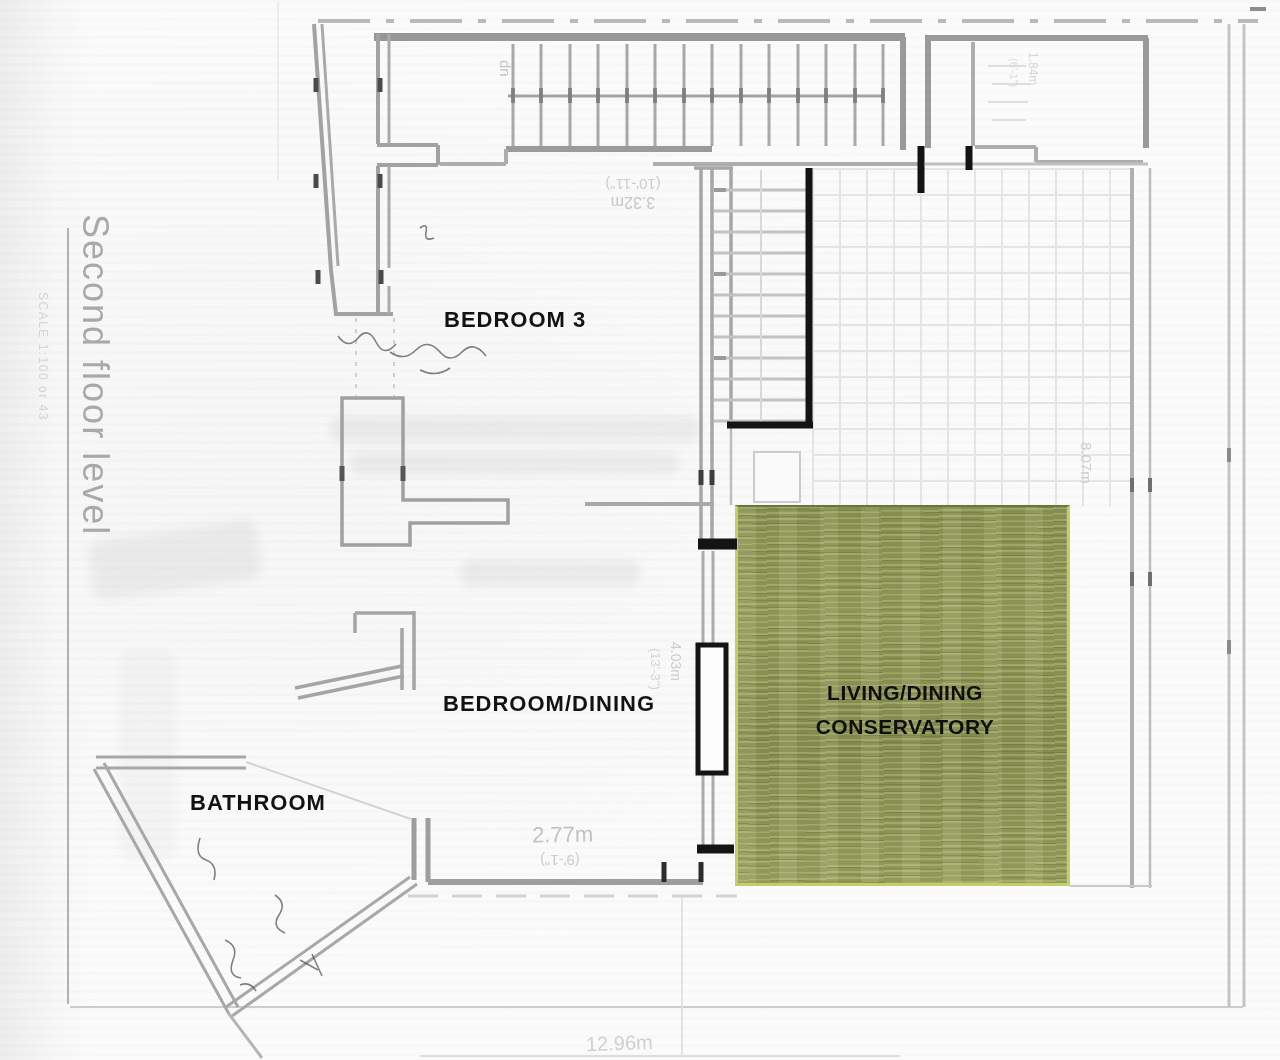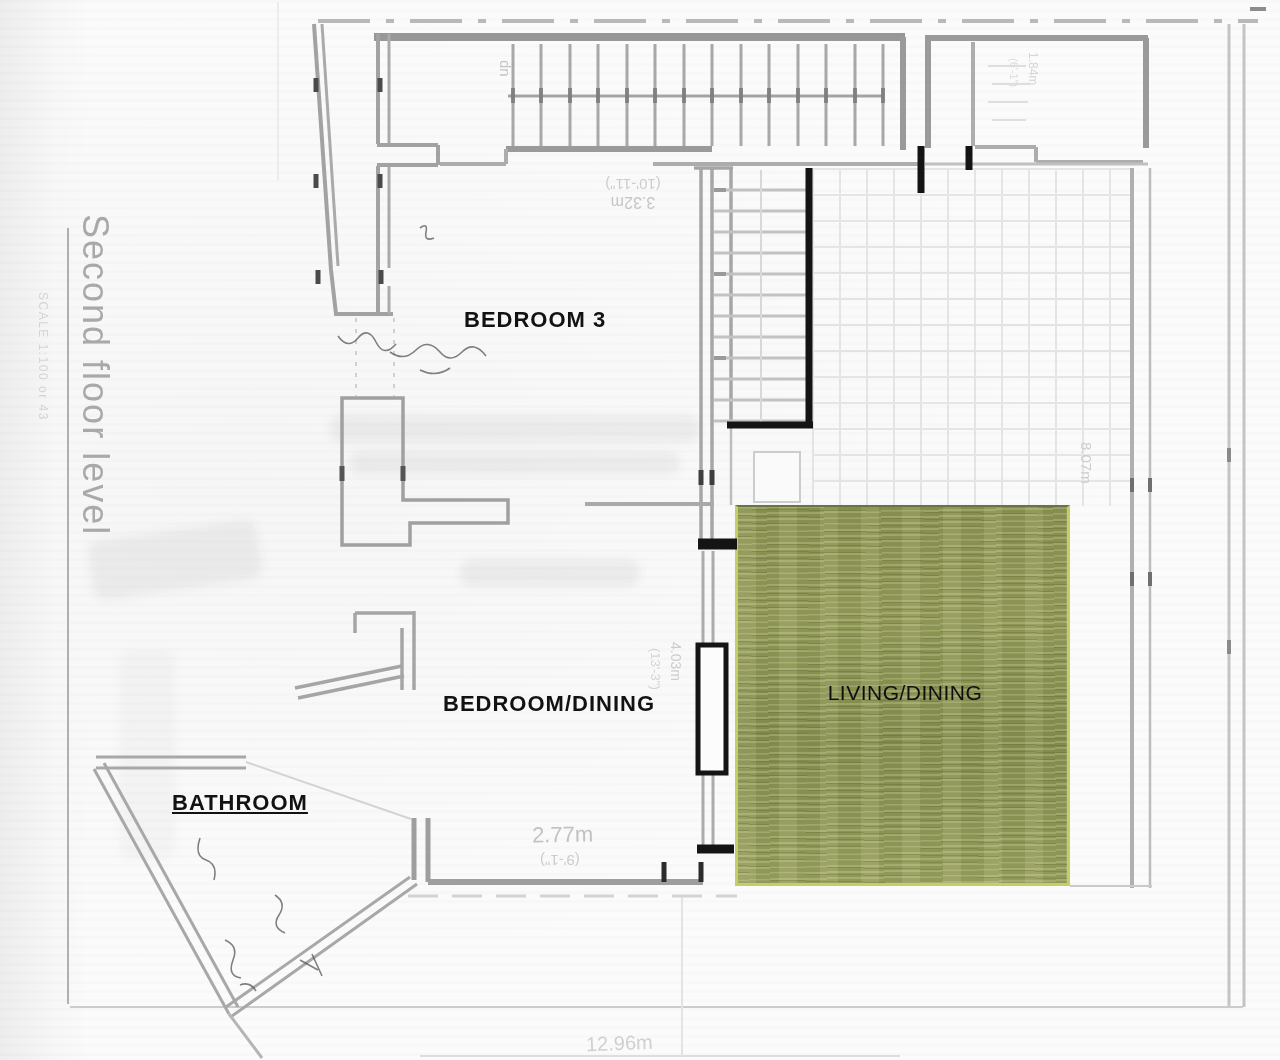--- a/index.html
+++ b/index.html
@@ -33,21 +33,21 @@
       linear-gradient(180deg,#8d9352,#949b59 30%,#879050 62%,#99a05e);
     border-left:3px solid #c3cf62;border-right:3px solid #c3cf62;
     border-bottom:3px solid #c3cf62;border-top:2px solid #6a7440;
   }
   svg.plan{position:absolute;left:0;top:0;}
   .room-label{
     position:absolute;font-weight:700;font-size:22px;letter-spacing:1px;color:#121212;white-space:nowrap;
   }
   .cons-label{
     position:absolute;left:780px;top:676px;width:250px;text-align:center;
-    font-weight:400;font-size:21px;letter-spacing:.5px;color:#0f0f0f;line-height:34px;
+    font-weight:700;font-size:21px;letter-spacing:.5px;color:#0f0f0f;line-height:34px;
   }
   .dim{position:absolute;color:#c6c6c6;white-space:nowrap;}
   .vtext{writing-mode:vertical-rl;}
   .flip{transform:rotate(180deg);}
   .title-vertical{
     position:absolute;left:74px;top:214px;height:430px;
     writing-mode:vertical-rl;font-size:36px;letter-spacing:2px;color:#a9a9a9;white-space:nowrap;
   }
   .scale-note{
     position:absolute;left:36px;top:292px;height:190px;
@@ -163,25 +163,26 @@
     <path d="M420,228 q8,-6 6,4 q-2,10 8,6"></path>
     <path d="M338,336 q10,14 20,2 q10,-12 18,4 q8,16 20,2"></path>
     <path d="M390,352 q14,10 26,-2 q12,-12 24,2 q10,12 22,0 q12,-12 24,4 M420,370 q16,8 30,-2"></path>
     <path d="M200,838 q-6,18 6,22 q12,4 8,20"></path>
     <path d="M275,895 q12,8 4,20 q-8,12 6,18"></path>
     <path d="M225,940 q14,6 8,20 q-6,16 8,18 M240,985 q10,-4 16,6"></path>
     <path d="M300,960 l18,10 m-6,-16 l10,22"></path>
   </g>
 </svg>
 
-<div class="room-label" style="left:464px;top:307px;">BEDROOM 3</div>
+<div class="room-label" style="left:444px;top:307px;">BEDROOM 3</div>
 <div class="room-label" style="left:443px;top:691px;">BEDROOM/DINING</div>
-<div class="room-label" style="left:172px;top:790px;text-decoration:underline;">BATHROOM</div>
+<div class="room-label" style="left:190px;top:790px;">BATHROOM</div>
 <div class="cons-label">
   <div>LIVING/DINING</div>
+  <div>CONSERVATORY</div>
 </div>
 
 <div class="title-vertical">Second floor level</div>
 <div class="scale-note">SCALE 1:100 or 43</div>
 
 <div class="dim flip" style="left:558px;top:176px;width:150px;text-align:center;">
   <div style="font-size:16px;">3.32m</div>
   <div style="font-size:15px;color:#cdcdcd;">(10'-11")</div>
 </div>
 <div class="dim vtext" style="left:668px;top:642px;font-size:14px;color:#cdcdcd;">4.03m</div>

